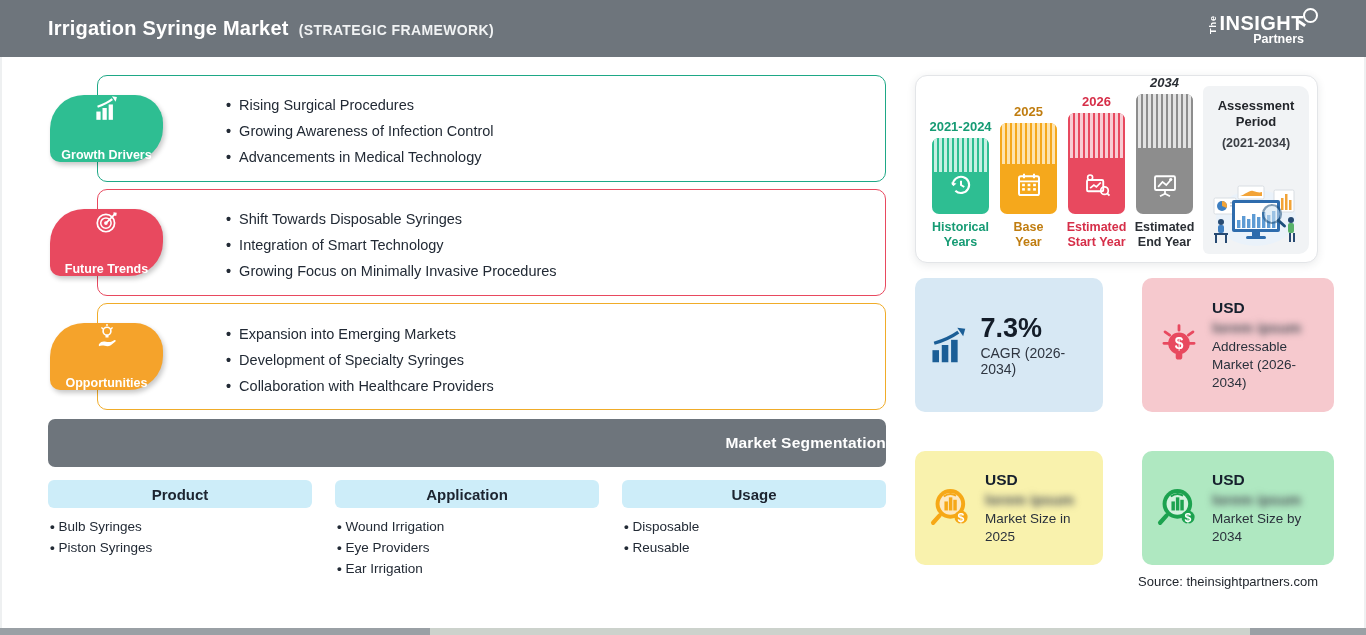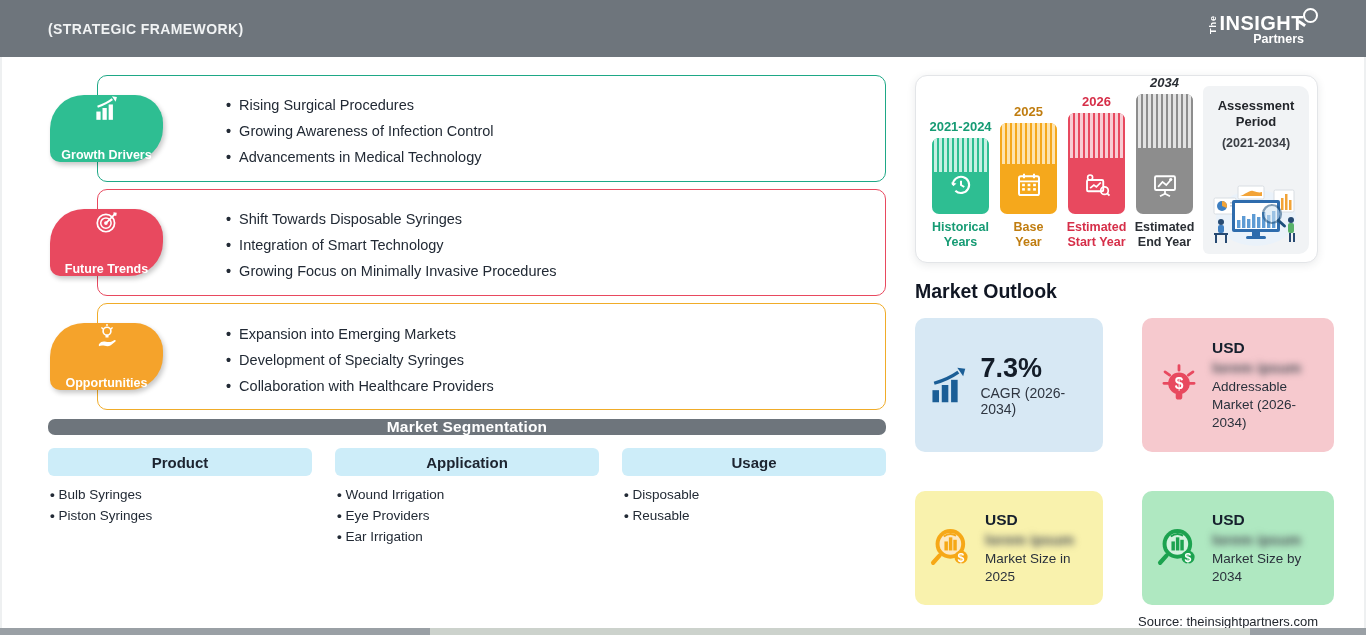--- a/index.html
+++ b/index.html
@@ -37,22 +37,22 @@
   .badge { position:absolute; left:2px; top:20px; width:113px; height:67px;
            display:flex; flex-direction:column; align-items:center; justify-content:space-between;
            color:#fff; box-shadow:2px 3px 5px rgba(0,0,0,.22); }
   .badge.green  { background:#2ebe92; border-radius:34px 28px 34px 10px; }
   .badge.red    { background:#e8495f; border-radius:34px 28px 34px 10px; }
   .badge.orange { background:#f5a32b; border-radius:34px 28px 34px 10px; }
   .badge-label { font-size:12.5px; font-weight:bold; margin-top:2px; white-space:nowrap; }
   .badge svg { width:30px; height:26px; }
 
   
-  .seg-bar { margin-top:18px; height:16px; background:#6e757c; border-radius:7px;
-             display:flex; align-items:center; justify-content:center; }
+  .seg-bar { margin-top:18px; height:48px; background:#6e757c; border-radius:7px;
+             display:flex; align-items:center; justify-content:flex-end; }
   .seg-bar span { color:#fff; font-size:15.5px; font-weight:bold; letter-spacing:.2px; }
   .seg-cols { display:flex; gap:23px; margin-top:13px; }
   .seg-col { width:264px; }
   .seg-head { height:28px; background:#cdedf9; border-radius:6px; display:flex;
               align-items:center; justify-content:center; font-size:15px; font-weight:bold; color:#1c2430; }
   .seg-items { margin-top:8px; padding-left:2px; }
   .seg-items li { list-style:none; font-size:13.5px; color:#222a35; line-height:21px; }
   .seg-items li::before { content:"• "; font-weight:bold; }
 
   
@@ -108,20 +108,21 @@
   .bottom-strip { position:absolute; left:0; right:0; bottom:0; height:7px;
     background:linear-gradient(90deg,#9aa0a5 0 31.5%,#ccd2cc 31.5% 91.5%,#9aa0a5 91.5% 100%); }
 </style>
 </head>
 <body>
 
 <div class="page">
 
   <div class="hdr">
     <div class="hdr-titles">
+      <span class="hdr-title">Irrigation Syringe Market</span>
       <span class="hdr-sub">(STRATEGIC FRAMEWORK)</span>
     </div>
     <div class="logo">
       <span class="logo-the">The</span>
       <span class="logo-col">
         <span class="logo-main">INSIGHT</span>
         <span class="logo-sub">Partners</span>
       </span>
       <span class="lens-circle"></span>
       <span class="lens-handle"></span>
@@ -341,21 +342,20 @@
             <rect x="5" y="51" width="2" height="8" fill="#274a72"></rect>
             <rect x="15" y="51" width="2" height="8" fill="#274a72"></rect>
           <circle cx="81" cy="36" r="3" fill="#274a72"></circle>
             <rect x="78" y="39" width="6" height="10" rx="2" fill="#59b26a"></rect>
             <rect x="79" y="49" width="2" height="9" fill="#274a72"></rect>
             <rect x="83" y="49" width="2" height="9" fill="#274a72"></rect>
         </svg>
       </div>
     </div>
 
-    <div class="outlook-h">Market Outlook</div>
 
     <div class="cards">
 
       <div class="card blue">
         <svg width="46" height="42" viewBox="0 0 24 22">
           <rect x="2" y="14" width="3.8" height="7" fill="#1b5e96"></rect>
           <rect x="7.4" y="11" width="3.8" height="10" fill="#1b5e96"></rect>
           <rect x="12.8" y="8" width="3.8" height="13" fill="#1b5e96"></rect>
           <path d="M3 10 C8 8.5 12 7 17 3.5" stroke="#1b5e96" stroke-width="1.9" fill="none"></path>
           <path d="M16.4 1l4.6.6-1.2 4.4z" fill="#1b5e96"></path>

